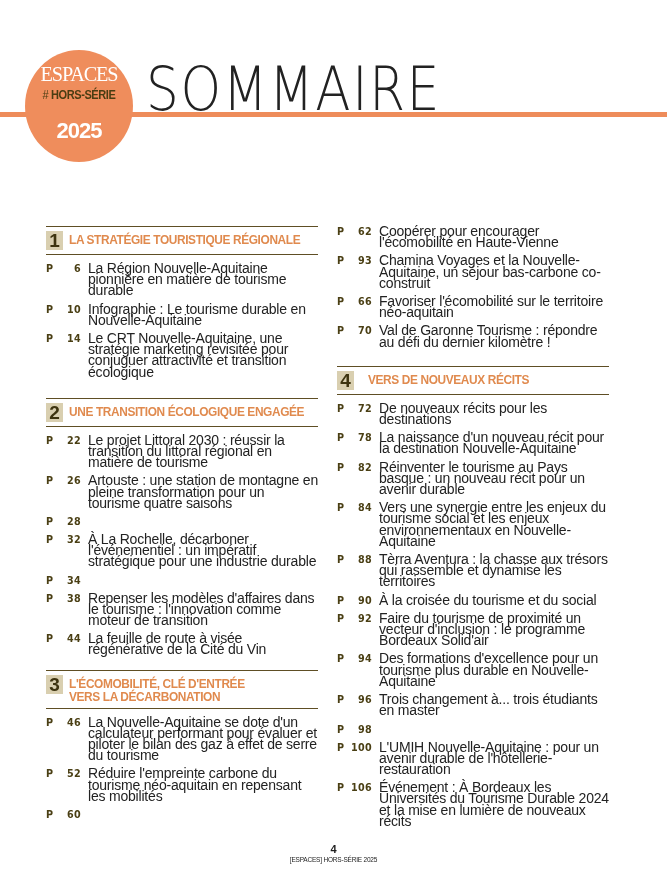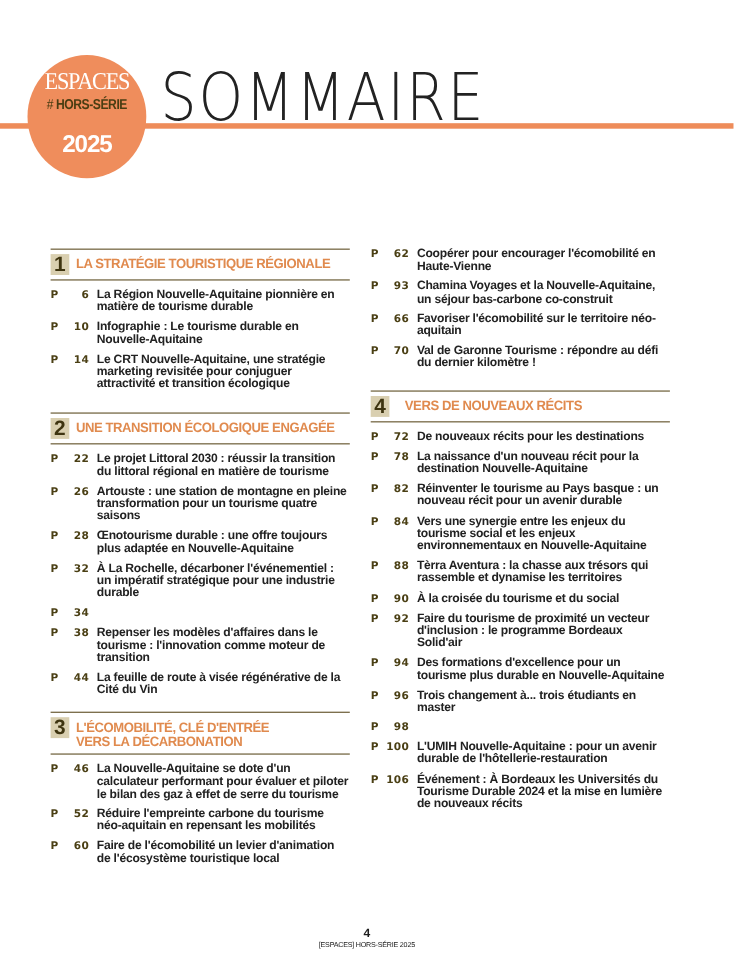--- a/index.html
+++ b/index.html
@@ -49,21 +49,21 @@
   .sec-title {
     color: #e08a4e; font-weight: bold; font-size: 12.4px; line-height: 13px;
     letter-spacing: -0.4px; padding-top: 3px; transform: scaleX(0.96); transform-origin: left;
   }
   .entry { display: flex; align-items: flex-start; margin-bottom: 7px; }
   .pg {
     flex: none; width: 42px; font-family: "DejaVu Sans", sans-serif; font-weight: bold;
     font-size: 9.6px; color: #4a3f14; line-height: 11px; letter-spacing: 0.3px;
     display: flex; justify-content: space-between; padding-right: 7px; box-sizing: border-box;
   }
-  .txt { font-size: 11px; line-height: 11.2px; color: #222; letter-spacing: -0.2px; font-weight: bold; }
+  .txt { font-size: 14px; line-height: 11.2px; color: #222; letter-spacing: -0.2px; }
 
   .footer { position: absolute; left: 0; width: 667px; text-align: center; }
   .footer .num { top: 843px; font-weight: bold; font-size: 11px; position: absolute; left: 0; width: 667px; text-align: center; }
   .footer .pub { top: 856px; font-size: 6.5px; position: absolute; left: 0; width: 667px; text-align: center; letter-spacing: -0.2px; color: #222; }
 </style>
 </head>
 <body>
 
 <div class="header-rule"></div>
 
@@ -119,21 +119,20 @@
         <span>P</span>
         <span>26</span>
       </div>
       <div class="txt">Artouste : une station de montagne en pleine transformation pour un tourisme quatre saisons</div>
     </div>
   <div class="entry">
       <div class="pg">
         <span>P</span>
         <span>28</span>
       </div>
-      <div class="txt">Œnotourisme durable : une offre toujours plus adaptée en Nouvelle-Aquitaine</div>
     </div>
   <div class="entry">
       <div class="pg">
         <span>P</span>
         <span>32</span>
       </div>
       <div class="txt">À La Rochelle, décarboner l'événementiel : un impératif stratégique pour une industrie durable</div>
     </div>
   <div class="entry">
       <div class="pg">
@@ -172,21 +171,20 @@
         <span>P</span>
         <span>52</span>
       </div>
       <div class="txt">Réduire l'empreinte carbone du tourisme néo-aquitain en repensant les mobilités</div>
     </div>
   <div class="entry">
       <div class="pg">
         <span>P</span>
         <span>60</span>
       </div>
-      <div class="txt">Faire de l'écomobilité un levier d'animation de l'écosystème touristique local</div>
     </div>
 </div>
 
 <div class="col right">
   <div class="entry">
       <div class="pg">
         <span>P</span>
         <span>62</span>
       </div>
       <div class="txt">Coopérer pour encourager l'écomobilité en Haute-Vienne</div>

